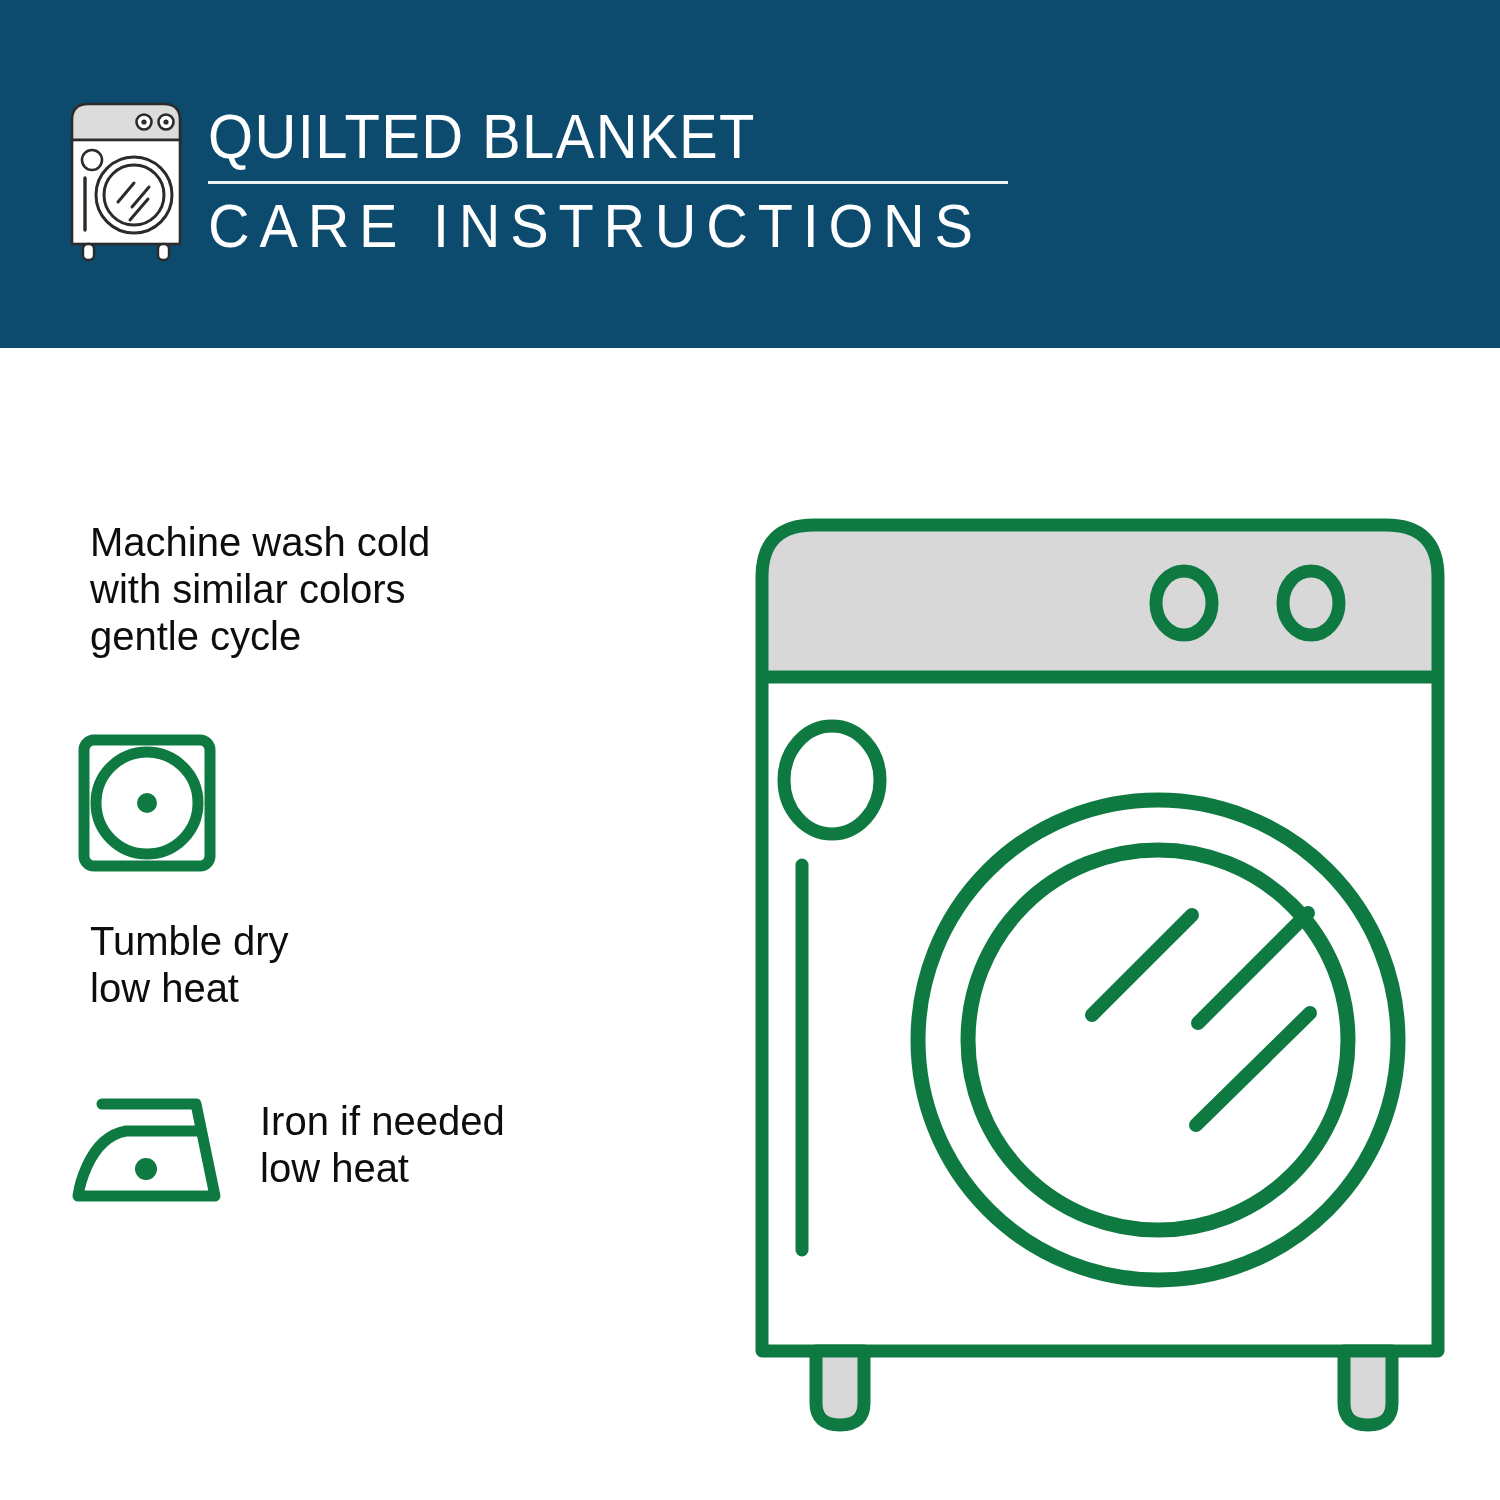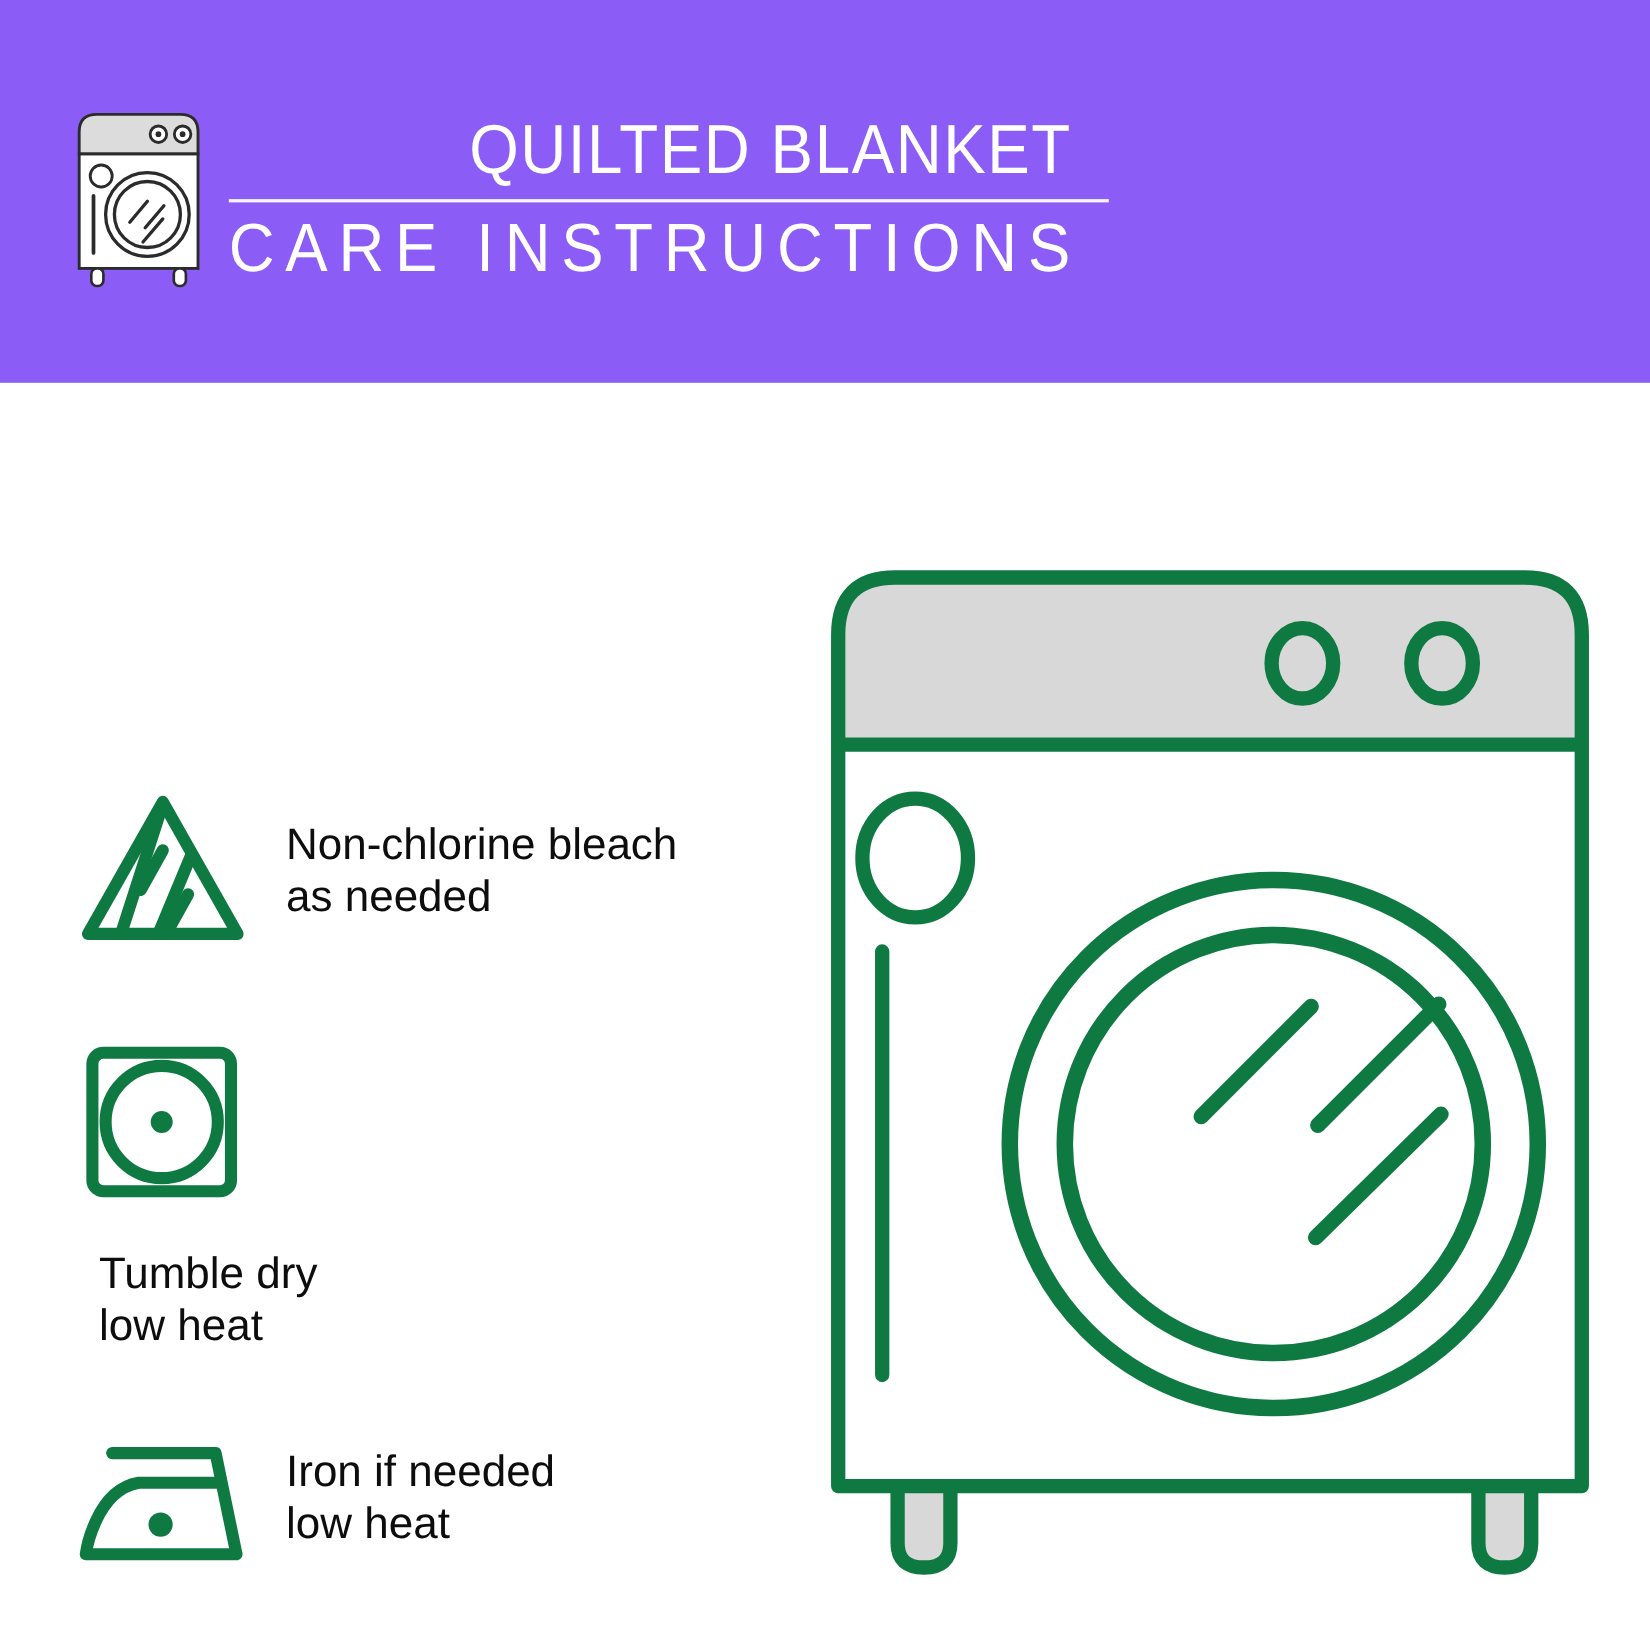--- a/index.html
+++ b/index.html
@@ -16,22 +16,21 @@
     position: relative;
   }
 
   
   #header-band {
     position: absolute;
     left: 0;
     top: 0;
     width: 1500px;
     height: 348px;
-    background: #8b5cf6;
-    text-align: right;
+    background: #0c4a6e;
   }
   #header-inner {
     position: absolute;
     left: 60px;
     top: 98px;
     display: flex;
     align-items: flex-start;
   }
   #header-logo {
     width: 132px;
@@ -159,39 +158,25 @@
       <div id="title-divider"></div>
       <div id="title-sub">CARE INSTRUCTIONS</div>
     </div>
 
   </div>
 </div>
 
 <div id="care-list">
 
   <div class="care-row" data-row="0">
-  </div>
-
-  <div class="care-row" data-row="1">
-    <div class="care-symbol">
-      <svg viewBox="0 0 170 150" width="170" height="150" aria-hidden="true">
-        <g fill="none" stroke="#0E7A42" stroke-width="11" stroke-linecap="round" stroke-linejoin="round">
-          <path d="M78 14 L146 134 L10 134 Z"></path>
-          <path d="M78 58 L58 94"></path>
-          <path d="M101 98 L81 134"></path>
-        </g>
-        <g fill="none" stroke="#0E7A42" stroke-width="11" stroke-linecap="round" stroke-linejoin="round">
-          <path d="M78 16 L40 134"></path>
-          <path d="M104 62 L74 134"></path>
-        </g>
-      </svg>
-    </div>
-    <div class="care-text">Non-chlorine bleach
-as needed</div>
-  </div>
+    <div class="care-text">Machine wash cold
+with similar colors
+gentle cycle</div>
+  </div>
+
 
   <div class="care-row" data-row="2">
     <div class="care-symbol">
       <svg viewBox="0 0 170 150" width="170" height="150" aria-hidden="true">
         <rect x="14" y="10" width="126" height="126" rx="10" fill="none" stroke="#0E7A42" stroke-width="11"></rect>
         <circle cx="77" cy="73" r="51" fill="none" stroke="#0E7A42" stroke-width="11"></circle>
         <circle cx="77" cy="73" r="10" fill="#0E7A42"></circle>
       </svg>
     </div>
     <div class="care-text">Tumble dry

